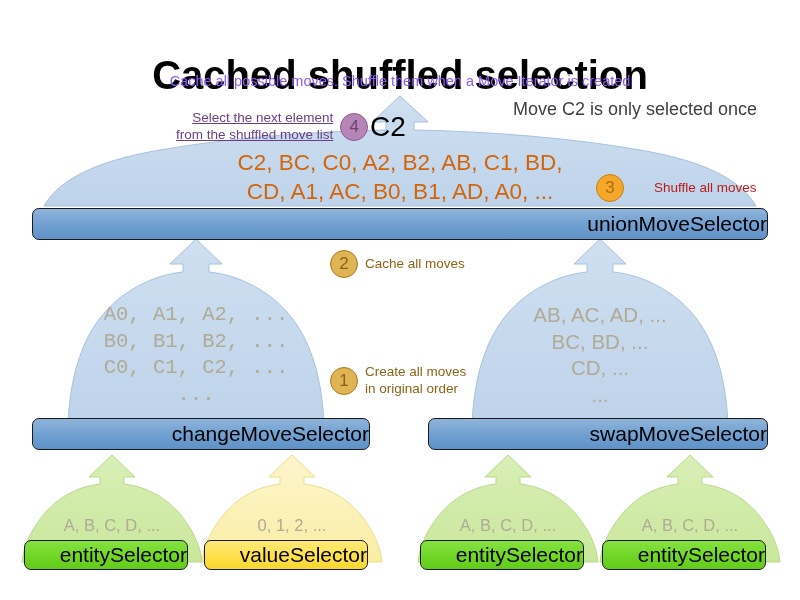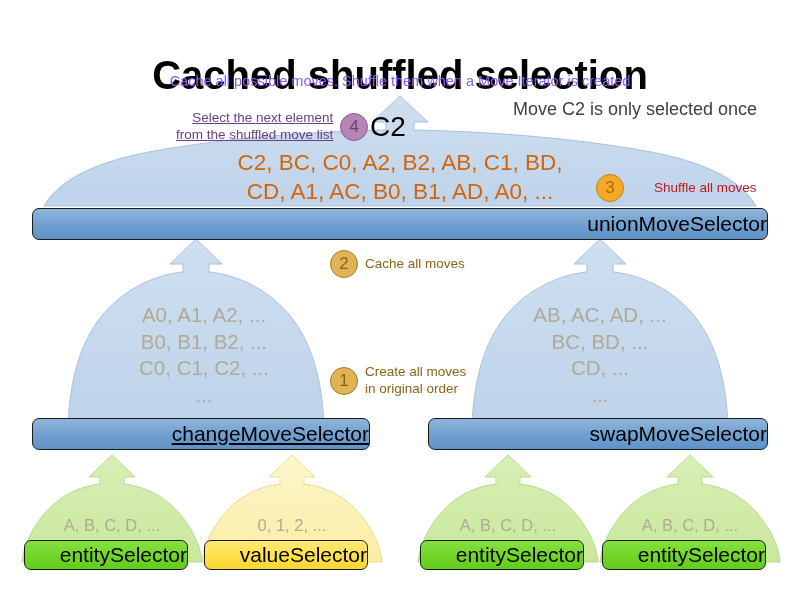--- a/index.html
+++ b/index.html
@@ -329,21 +329,21 @@
       <span>unionMoveSelector</span>
     </div>
 
     <div class="callout" style="left:330px; top:250px;">
       <div class="badge gold">2</div>
       <div class="callout-text gold">
         <div>Cache all moves</div>
       </div>
     </div>
 
-    <div class="cloud-text grey mid" style="left:74px; top:302px; width:260px;">
+    <div class="cloud-text grey mid" style="left:66px; top:302px; width:260px;font-family:Liberation Mono, monospace;">
       <div>A0, A1, A2, ...</div>
       <div>B0, B1, B2, ...</div>
       <div>C0, C1, C2, ...</div>
       <div>...</div>
     </div>
 
     <div class="cloud-text grey mid" style="left:470px; top:302px; width:260px;">
       <div>AB, AC, AD, ...</div>
       <div>BC, BD, ...</div>
       <div>CD, ...</div>
@@ -351,21 +351,21 @@
     </div>
 
     <div class="callout" style="left:330px; top:364px;">
       <div class="badge gold">1</div>
       <div class="callout-text gold">
         <div>Create all moves</div>
         <div>in original order</div>
       </div>
     </div>
 
-    <div class="bar bar-blue" style="left:32px; top:418px; width:338px; height:32px;text-decoration:underline;">
+    <div class="bar bar-blue" style="left:32px; top:418px; width:338px; height:32px;">
       <span>changeMoveSelector</span>
     </div>
 
     <div class="bar bar-blue" style="left:428px; top:418px; width:340px; height:32px;">
       <span>swapMoveSelector</span>
     </div>
 
     <div class="cloud-text grey small" style="left:22px; top:515px; width:180px;">A, B, C, D, ...</div>
     <div class="cloud-text grey small" style="left:202px; top:515px; width:180px;">0, 1, 2, ...</div>
     <div class="cloud-text grey small" style="left:418px; top:515px; width:180px;">A, B, C, D, ...</div>

